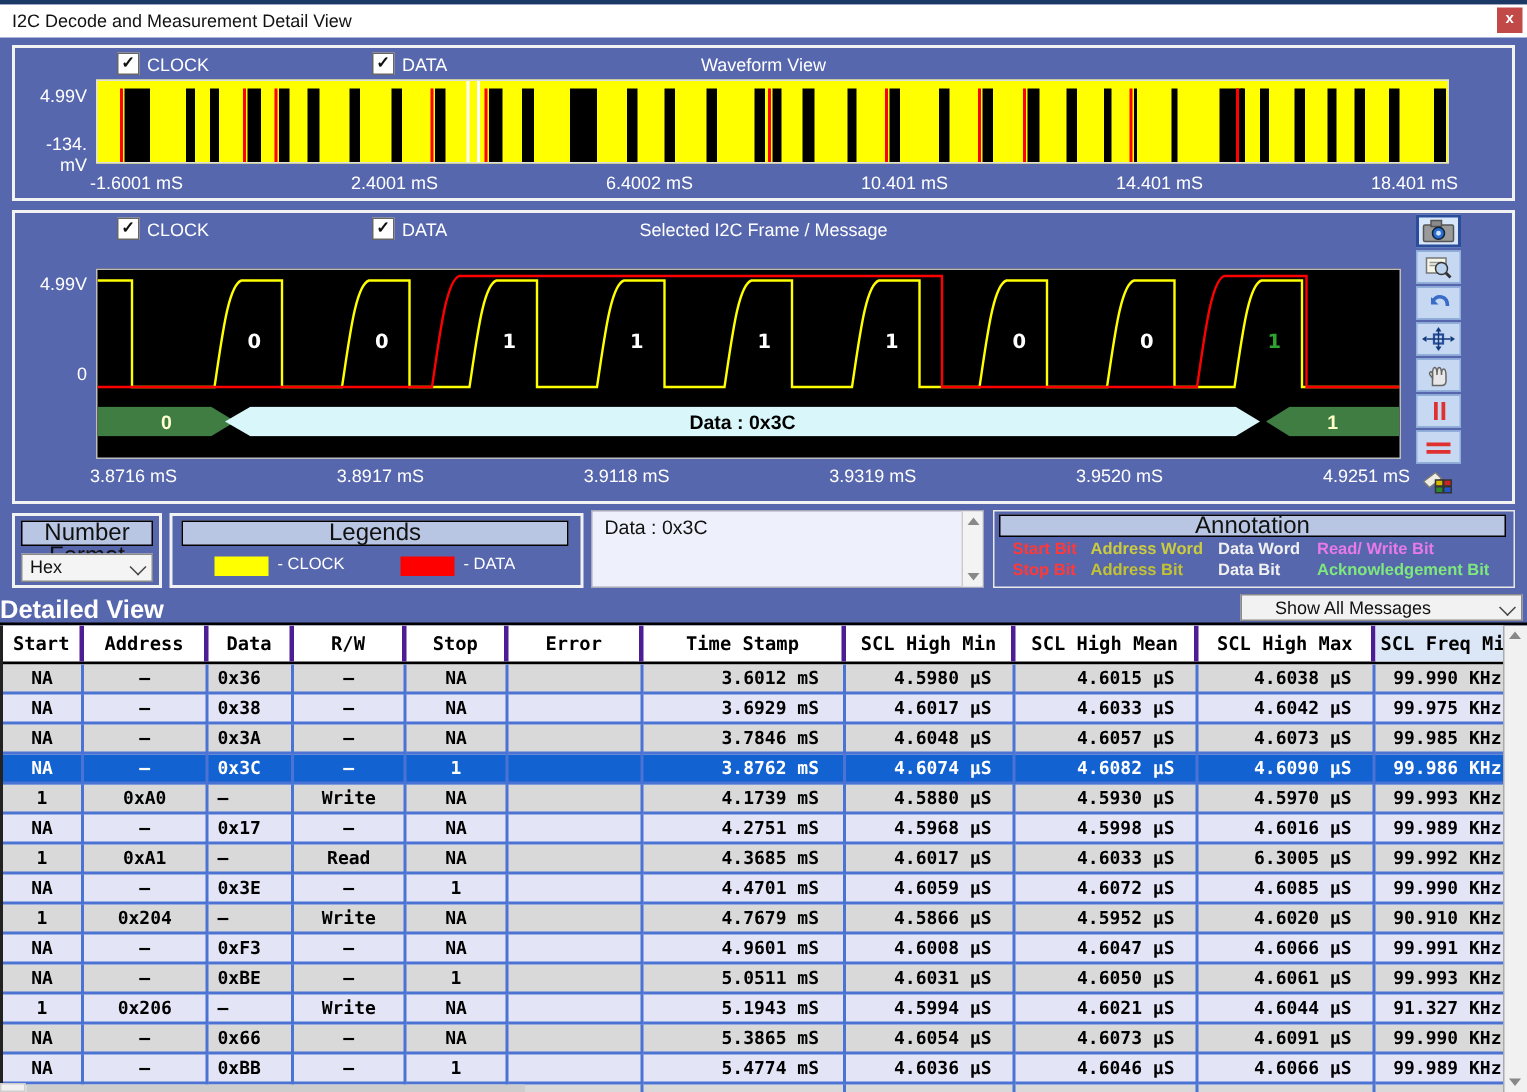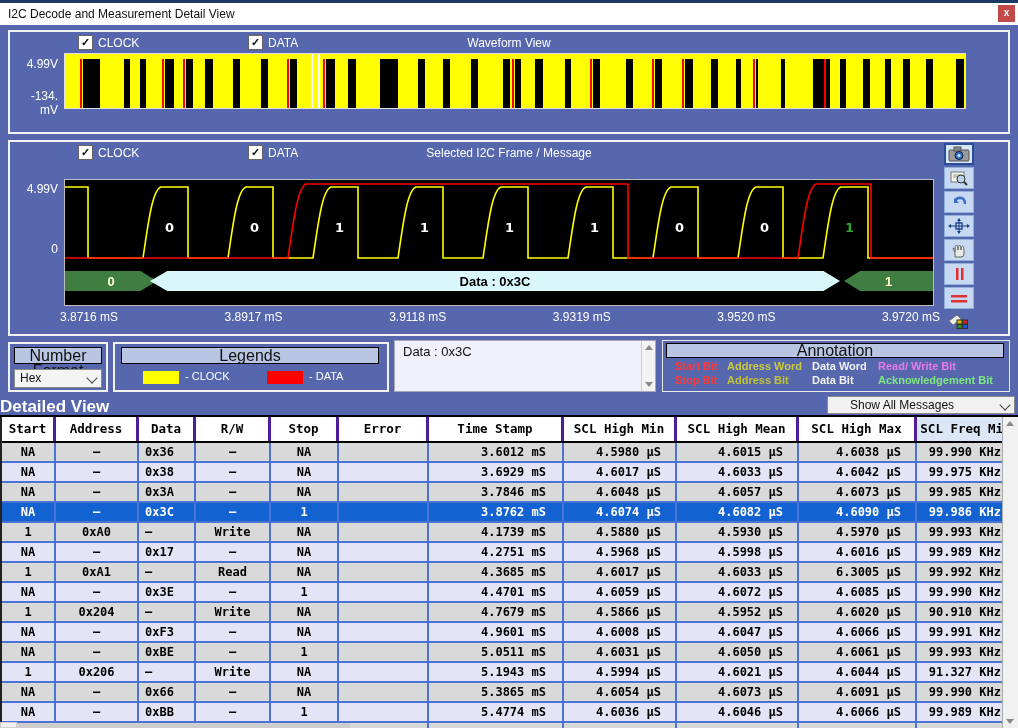--- a/index.html
+++ b/index.html
@@ -186,20 +186,28 @@
       <div class="wf-bar" style="left: 762px; width: 3px;"></div>
       <div class="wf-bar" style="left: 775px; width: 6px;"></div>
       <div class="wf-bar" style="left: 798px; width: 7px;"></div>
       <div class="wf-bar" style="left: 820px; width: 6px;"></div>
       <div class="wf-bar" style="left: 838px; width: 7px;"></div>
       <div class="wf-bar" style="left: 861px; width: 7px;"></div>
       <div class="wf-bar" style="left: 891px; width: 8px;"></div>
       <div class="wf-white" style="left: 246px;"></div>
       <div class="wf-white" style="left: 253px;"></div>
     </div>
+  <div class="x-axis">
+      <span>-1.6001 mS</span>
+      <span>2.4001 mS</span>
+      <span>6.4002 mS</span>
+      <span>10.401 mS</span>
+      <span>14.401 mS</span>
+      <span>18.401 mS</span>
+    </div>
 </div>
 
 <div class="panel" id="frame-panel">
   <div class="panel-title">Selected I2C Frame / Message</div>
   <div class="chk-row">
     <div class="chk" style="left:68px;">✓</div>
     <span class="chk-label" style="left:88px;">CLOCK</span>
     <div class="chk" style="left:238px;">✓</div>
     <span class="chk-label" style="left:258px;">DATA</span>
   </div>
@@ -225,21 +233,21 @@
       <div class="decode-bar" id="decode-data">Data : 0x3C</div>
       <div class="decode-bar" id="decode-end">1</div>
     </div>
   </div>
   <div class="x-axis">
       <span>3.8716 mS</span>
       <span>3.8917 mS</span>
       <span>3.9118 mS</span>
       <span>3.9319 mS</span>
       <span>3.9520 mS</span>
-      <span>3.9720 mS</span>
+      <span>4.9251 mS</span>
     </div>
 
   <div id="frame-toolbar">
     <div class="tool-btn active">
       <svg class="icon-svg" width="22" height="16" viewBox="0 0 22 16">
         <rect x="1" y="4" width="20" height="11" rx="1" fill="#9a9a9a" stroke="#555"></rect>
         <rect x="6" y="1" width="7" height="4" fill="#8a8a8a" stroke="#555"></rect>
         <circle cx="11" cy="9.5" r="4" fill="#2a6fd0" stroke="#123"></circle>
         <circle cx="11" cy="9.5" r="1.6" fill="#cfe4ff"></circle>
       </svg>

